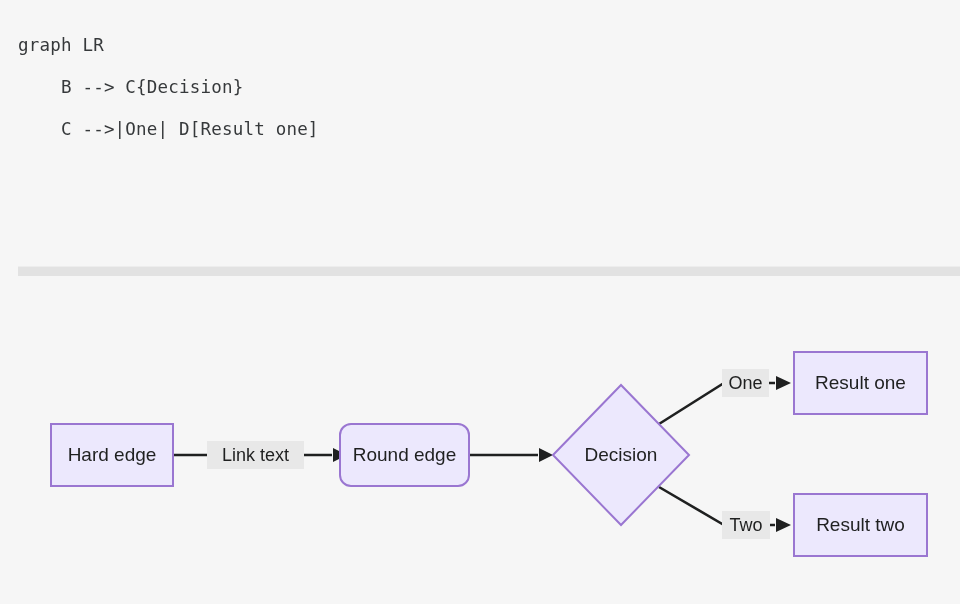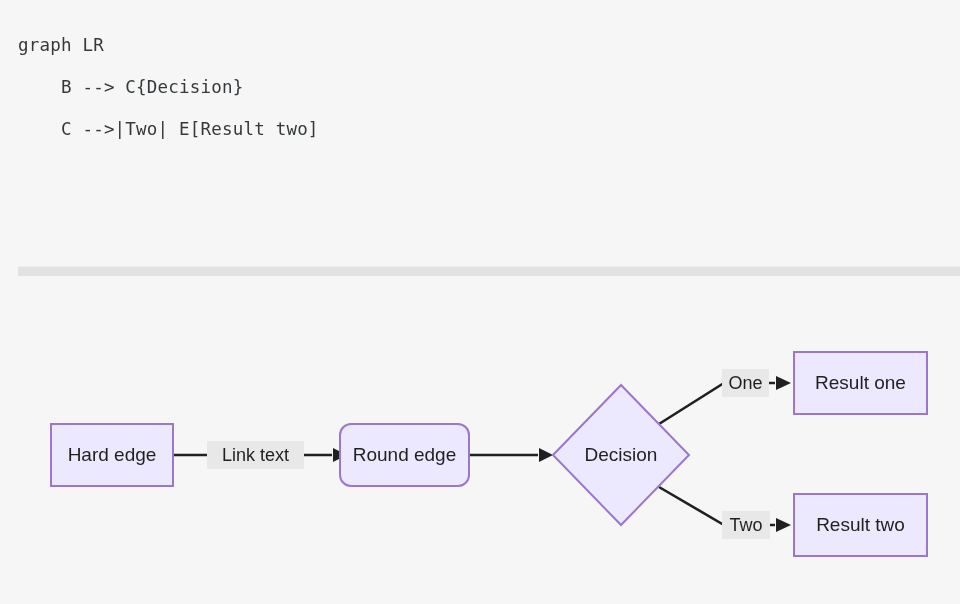--- a/index.html
+++ b/index.html
@@ -100,21 +100,21 @@
     dominant-baseline: middle;
     text-anchor: middle;
   }
 </style>
 </head>
 <body>
 
 <div id="code-panel">
   <div class="code-line">graph LR</div>
   <div class="code-line">    B --&gt; C{Decision}</div>
-  <div class="code-line">    C --&gt;|Two| E[Result two]</div>
+  <div class="code-line">    C --&gt;|One| D[Result one]</div>
 </div>
 
 <div id="panel-divider"></div>
 
 <div id="diagram-panel">
   <svg id="diagram-svg" viewBox="0 0 960 328" xmlns="http://www.w3.org/2000/svg">
 
     <g>
       <path class="edge-path" d="M 173 179 L 332 179"></path>
       <polygon class="edge-arrow" points="333,172 347,179 333,186"></polygon>

